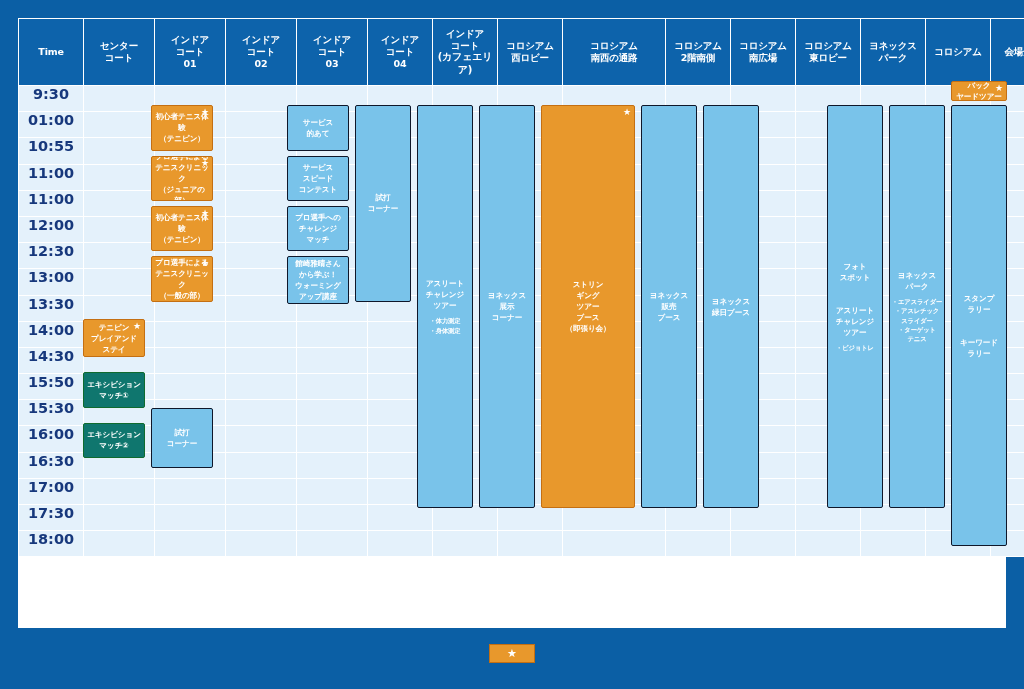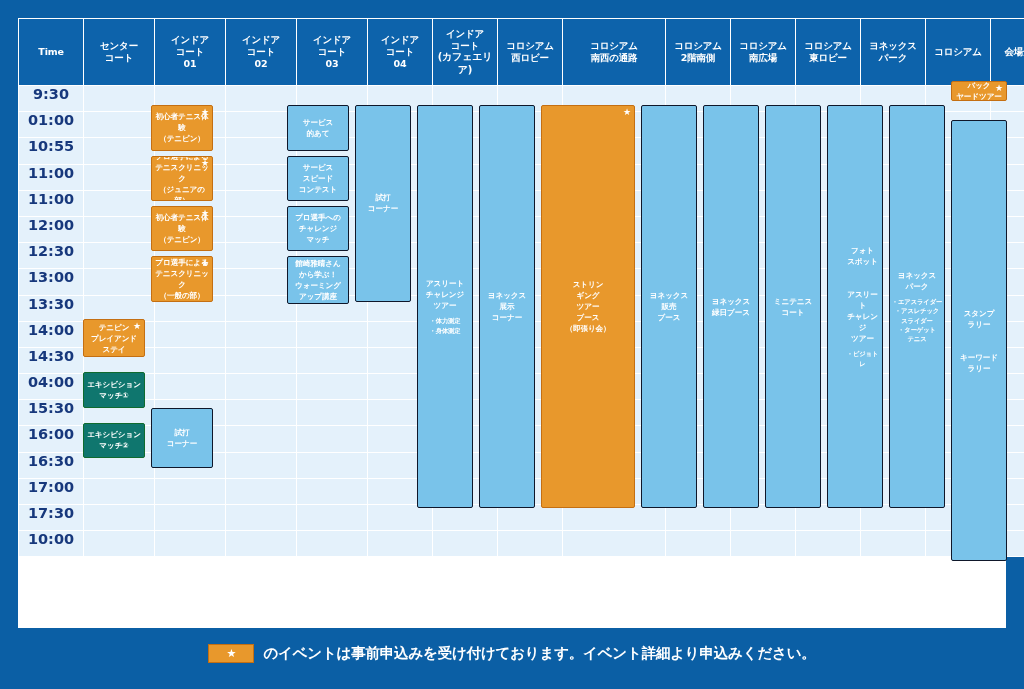--- a/index.html
+++ b/index.html
@@ -361,21 +361,21 @@
             <td class="lane"></td>
             <td class="lane"></td>
             <td class="lane"></td>
             <td class="lane"></td>
             <td class="lane"></td>
             <td class="lane"></td>
             <td class="lane"></td>
             <td class="lane"></td>
           </tr>
           <tr>
-            <td class="timecell">04:00</td>
+            <td class="timecell">15:50</td>
             <td class="lane"></td>
             <td class="lane"></td>
             <td class="lane"></td>
             <td class="lane"></td>
             <td class="lane"></td>
             <td class="lane"></td>
             <td class="lane"></td>
             <td class="lane"></td>
             <td class="lane"></td>
             <td class="lane"></td>
@@ -463,21 +463,21 @@
             <td class="lane"></td>
             <td class="lane"></td>
             <td class="lane"></td>
             <td class="lane"></td>
             <td class="lane"></td>
             <td class="lane"></td>
             <td class="lane"></td>
             <td class="lane"></td>
           </tr>
           <tr>
-            <td class="timecell">10:00</td>
+            <td class="timecell">18:00</td>
             <td class="lane"></td>
             <td class="lane"></td>
             <td class="lane"></td>
             <td class="lane"></td>
             <td class="lane"></td>
             <td class="lane"></td>
             <td class="lane"></td>
             <td class="lane"></td>
             <td class="lane"></td>
             <td class="lane"></td>
@@ -542,39 +542,35 @@
         <div class="ev ev-orange" style="position: absolute; left: 523px; width: 94px; top: 87.2px; height: 403.2px; right: auto; pointer-events: auto;">
           <span class="star">★</span>
           <div class="txt">ストリン<br>ギング<br>ツアー<br>ブース<br>（即張り会）</div>
         </div>
         <div class="ev ev-blue" style="position: absolute; left: 623px; width: 56px; top: 87.2px; height: 403.2px; right: auto; pointer-events: auto;">
           <div class="txt">ヨネックス<br>販売<br>ブース</div>
         </div>
         <div class="ev ev-blue" style="position: absolute; left: 685px; width: 56px; top: 87.2px; height: 403.2px; right: auto; pointer-events: auto;">
           <div class="txt">ヨネックス<br>緑日ブース</div>
         </div>
-        <div class="ev ev-blue" style="position: absolute; left: 747px; width: 56px; top: 87.2px; height: 403.2px; right: auto; pointer-events: auto;">
-          <div class="txt">ミニテニス<br>コート</div>
-        </div>
-        <div class="ev ev-blue" style="position: absolute; left: 809px; width: 56px; top: 87.2px; height: 403.2px; right: auto; pointer-events: auto; padding-left: 16px;">
+        <div class="ev ev-blue" style="position: absolute; left: 809px; width: 56px; top: 87.2px; height: 403.2px; right: auto; pointer-events: auto;">
           <div class="txt">フォト<br>スポット<br><br><br>アスリート<br>チャレンジ<br>ツアー<div class="sublist">・ビジョトレ</div></div>
         </div>
         <div class="ev ev-blue" style="position: absolute; left: 871px; width: 56px; top: 87.2px; height: 403.2px; right: auto; pointer-events: auto;">
           <div class="txt">ヨネックス<br>パーク<div class="sublist">・エアスライダー<br>・アスレチック<br>スライダー<br>・ターゲット<br>テニス</div></div>
         </div>
         <div class="ev ev-orange" style="position: absolute; left: 933px; width: 56px; top: 63.26px; height: 20.16px; right: auto; pointer-events: auto;">
           <span class="star">★</span>
           <div class="txt">バック<br>ヤードツアー</div>
         </div>
-        <div class="ev ev-blue" style="position: absolute; left: 933px; width: 56px; top: 87.2px; height: 441px; right: auto; pointer-events: auto; margin-top: 15px;">
+        <div class="ev ev-blue" style="position: absolute; left: 933px; width: 56px; top: 87.2px; height: 441px; right: auto; pointer-events: auto;">
           <div class="txt">スタンプ<br>ラリー<br><br><br>キーワード<br>ラリー</div>
         </div>
       </div>
   </div>
 
   <div class="footer">
     <div class="legend-chip">
       <span>★</span>
     </div>
-    <div class="footer-text">のイベントは事前申込みを受け付けております。イベント詳細より申込みください。</div>
   </div>
 
 </div>
 
 </body></html>

